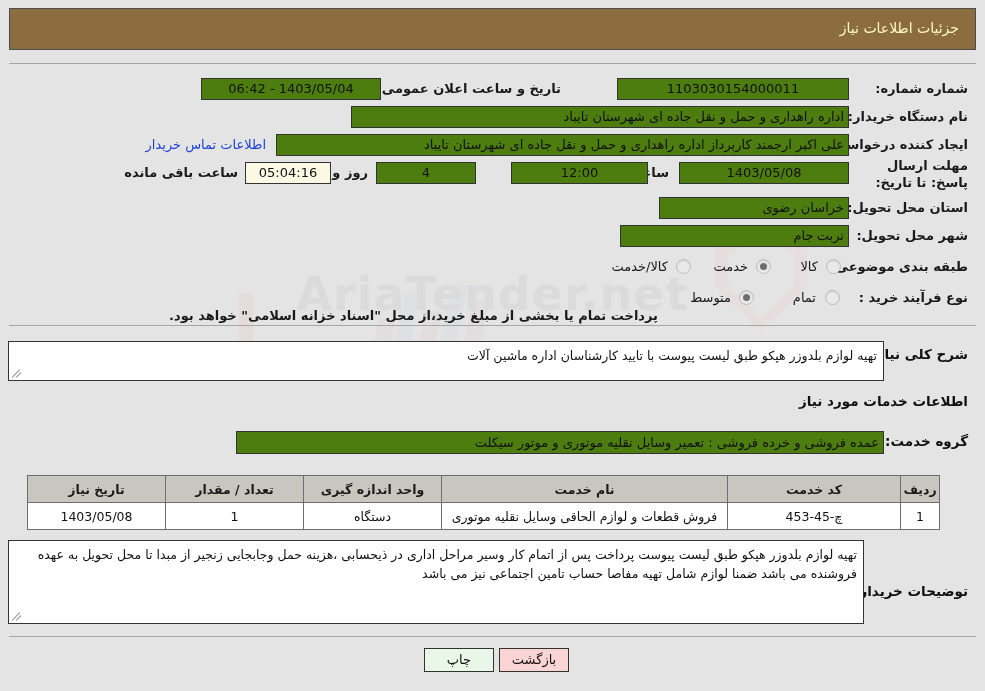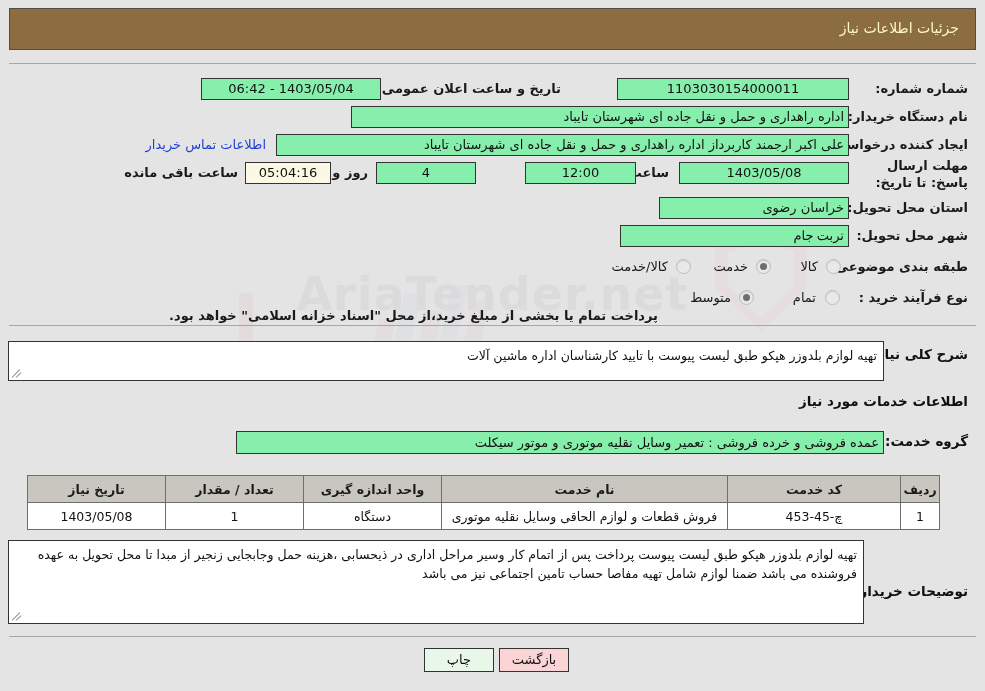--- a/index.html
+++ b/index.html
@@ -119,21 +119,21 @@
     font-size: 13px;
     color: #1a1a1a;
     white-space: nowrap;
     line-height: 17px;
     font-weight: bold;
   }
   .lbl.two { white-space: normal; width: 110px; text-align: right; }
 
   .fld {
     position: absolute;
-    background: #86efac;
+    background: #4d7c0f;
     border: 1px solid #333333;
     box-sizing: border-box;
     font-size: 13px;
     color: #111111;
     line-height: 20px;
     height: 22px;
     padding: 0 4px;
     overflow: hidden;
     white-space: nowrap;
     text-align: center;
@@ -319,21 +319,21 @@
     <span class="lbl" style="top:44px; right:8px;">نام دستگاه خریدار:</span>
     <span class="fld r" style="top:42px; right:127px; width:498px;">اداره راهداری و حمل و نقل جاده ای شهرستان تایباد</span>
 
     <span class="lbl" style="top:72px; right:8px;">ایجاد کننده درخواست:</span>
     <span class="fld r" style="top:70px; right:127px; width:573px;">علی اکبر ارجمند کاربرداز اداره راهداری و حمل و نقل جاده ای شهرستان تایباد</span>
     <span class="link" style="top:73px; right:710px;">اطلاعات تماس خریدار</span>
 
     <span class="lbl two" style="top:93px; right:8px;">مهلت ارسال پاسخ: تا تاریخ:</span>
     <span class="fld" style="top:98px; right:127px; width:170px;">1403/05/08</span>
     <span class="lbl" style="top:100px; right:307px;">ساعت</span>
-    <span class="fld" style="top:98px; right:340px; width:111px;">12:00</span>
+    <span class="fld" style="top:98px; right:328px; width:137px;">12:00</span>
     <span class="fld" style="top:98px; right:500px; width:100px;">4</span>
     <span class="lbl" style="top:100px; right:608px;">روز و</span>
     <span class="fld cream" style="top:98px; right:645px; width:86px;">05:04:16</span>
     <span class="lbl" style="top:100px; right:738px;margin-left:16px;">ساعت باقی مانده</span>
 
     <span class="lbl" style="top:135px; right:8px;">استان محل تحویل:</span>
     <span class="fld r" style="top:133px; right:127px; width:190px;">خراسان رضوی</span>
 
     <span class="lbl" style="top:163px; right:8px;">شهر محل تحویل:</span>
     <span class="fld r" style="top:161px; right:127px; width:229px;font-family:Liberation Serif, serif;">تربت جام</span>

